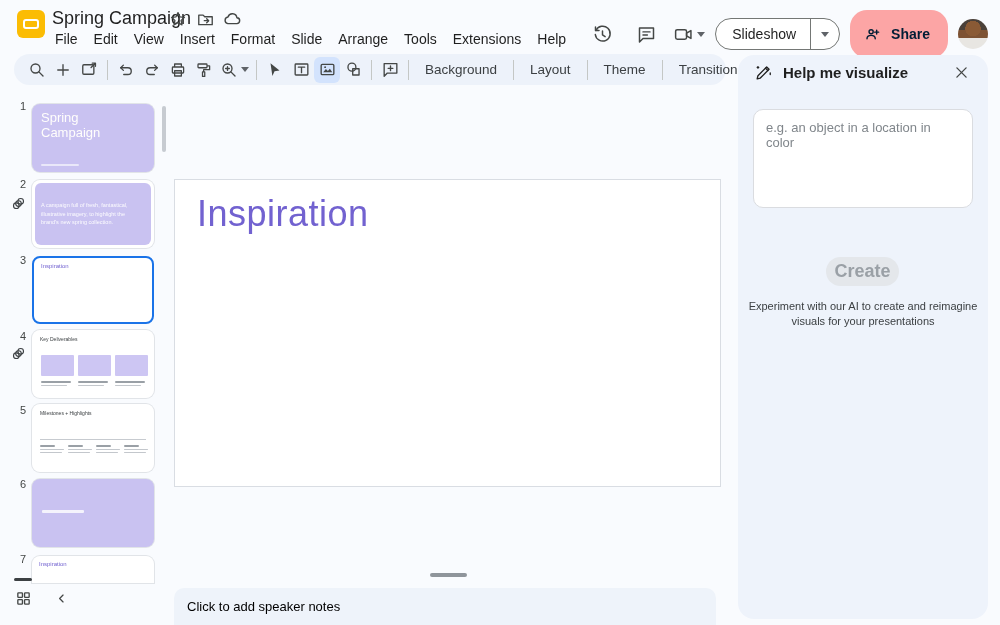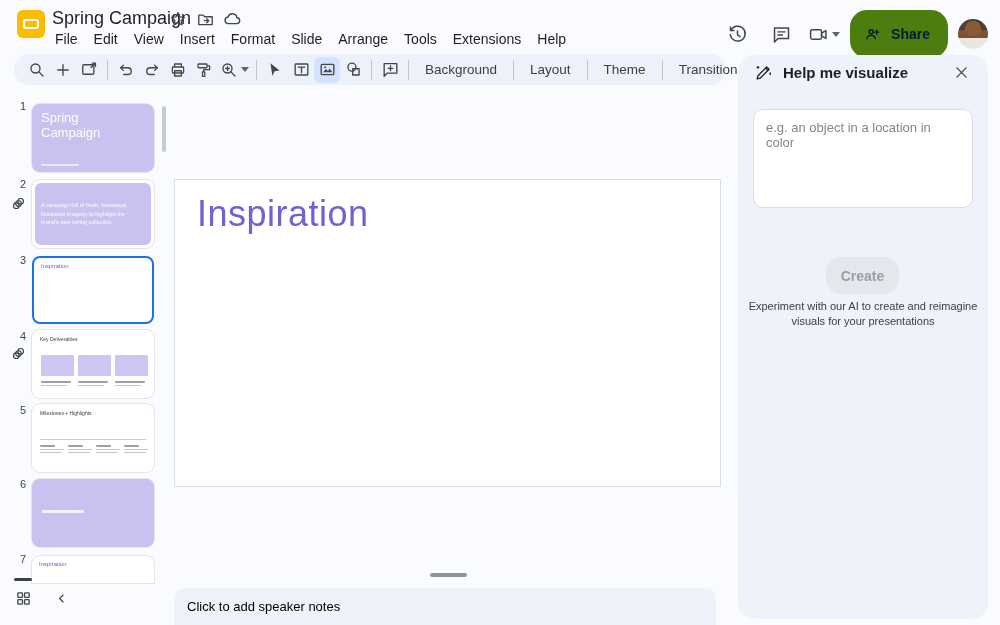--- a/index.html
+++ b/index.html
@@ -17,21 +17,21 @@
   .menubar { left:47px; top:28px; display:flex; }
   .menu-item { font-size:14px; color:#1f1f1f; padding:3px 8px; border-radius:8px; cursor:default; }
 
   .header-right { right:12px; top:10px; display:flex; align-items:center; gap:10px; }
   .round-btn { width:34px; height:34px; display:flex; align-items:center; justify-content:center; border-radius:50%; }
   .cam-wrap { display:flex; align-items:center; gap:3px; }
   .slideshow-btn { display:flex; align-items:center; height:32px; border:1px solid #747775; border-radius:16px; background:#fff; overflow:hidden; }
   .slideshow-main { padding:0 14px 0 16px; font-size:14px; color:#1f1f1f; line-height:32px; }
   .slideshow-sep { width:1px; height:32px; background:#747775; }
   .slideshow-caret { padding:0 10px; display:flex; align-items:center; }
-  .share-btn { display:flex; align-items:center; gap:8px; height:48px; padding:0 18px 0 14px; background:#4d7c0f; border-radius:17px; }
+  .share-btn { display:flex; align-items:center; gap:8px; height:48px; padding:0 18px 0 14px; background:#fca5a5; border-radius:17px; }
   .share-label { font-size:14px; font-weight:bold; color:#001d35; }
   .avatar { width:30px; height:30px; border-radius:50%; background:
       radial-gradient(circle at 50% 32%, #8a5a35 0 30%, transparent 31%),
       linear-gradient(180deg, #4a4039 0 38%, #7d5233 38% 62%, #e8e6e2 62% 100%); }
 
   
   .toolbar { left:14px; top:54px; width:712px; height:31px; background:#edf2fa; border-radius:16px; display:flex; align-items:center; padding:0 10px; }
   .tool { width:26px; height:26px; display:flex; align-items:center; justify-content:center; border-radius:6px; flex:0 0 auto; }
   .tool.active { background:#d3e3fd; }
   .tdiv { width:1px; height:20px; background:#c4c7c5; margin:0 5px; flex:0 0 auto; }
@@ -41,21 +41,21 @@
   
   .panel { left:738px; top:55px; width:250px; height:564px; background:#eef3fb; border-radius:16px; }
   .panel-head { position:absolute; left:16px; right:14px; top:4px; display:flex; align-items:center; }
   .panel-title { font-size:15px; font-weight:bold; color:#1f1f1f; margin-left:10px; }
   .panel-close { margin-left:auto; width:26px; height:26px; display:flex; align-items:center; justify-content:center; }
   .prompt-box { position:absolute; left:15px; top:54px; width:220px; height:99px; background:#fff; border:1px solid #dadce0; border-radius:10px; padding:10px 12px; font-size:13px; color:#80868b; font-family:"Liberation Sans",sans-serif; resize:none; }
   .prompt-box::placeholder { color:#80868b; }
   .style-select { position:absolute; left:15px; top:161px; width:220px; height:27px; background:#e2eaf6; border-radius:6px; display:flex; align-items:center; padding:0 12px; }
   .style-label { font-size:13px; color:#1f1f1f; }
   .style-caret { margin-left:auto; }
-  .create-btn { position:absolute; left:88px; top:202px; width:73px; height:37px; background:#e4e7eb; border:none; border-radius:15px; font-size:14px; font-weight:bold; color:#9aa0a6; font-family:"Liberation Sans",sans-serif; }
+  .create-btn { position:absolute; left:88px; top:202px; width:73px; height:29px; background:#e4e7eb; border:none; border-radius:15px; font-size:18px; font-weight:bold; color:#9aa0a6; font-family:"Liberation Sans",sans-serif; }
   .panel-hint { position:absolute; left:10px; top:244px; width:230px; text-align:center; font-size:11px; line-height:1.35; color:#3c4043; }
 
   
   .strip-num { position:absolute; width:20px; text-align:right; font-size:11px; color:#444746; }
   .thumb { position:absolute; left:32px; width:122px; height:68px; background:#fff; border-radius:8px; box-shadow:0 0 0 1px #e1e4e8; overflow:hidden; }
   .thumb.purple { background:#c9c2f1; }
   .thumb.selected { box-shadow:none; border:2px solid #1a73e8; }
   .thumb-title-lg { position:absolute; left:9px; top:7px; font-size:13px; line-height:1.12; color:#fffefc; }
   .mini-bar { position:absolute; background:rgba(255,255,255,.6); border-radius:1px; }
   .inset-purple { position:absolute; left:3px; top:3px; right:3px; bottom:3px; background:#c9c2f1; border-radius:6px; }
@@ -134,20 +134,27 @@
         <path d="M4 4.5h16v12H8l-4 4z"></path>
         <path d="M8 9h8M8 12.5h5"></path>
       </svg>
   </span>
   <span class="cam-wrap">
     <svg width="21" height="21" viewBox="0 0 24 24" fill="none" stroke="#444746" stroke-width="1.7" stroke-linejoin="round">
         <rect x="3" y="6.5" width="12.5" height="11" rx="2"></rect>
         <path d="M15.5 10.5l5-3v9l-5-3z"></path>
       </svg>
     <span class="caret"></span>
+  </span>
+  <span class="slideshow-btn">
+    <span class="slideshow-main">Slideshow</span>
+    <span class="slideshow-sep"></span>
+    <span class="slideshow-caret">
+        <span class="caret"></span>
+      </span>
   </span>
   <span class="share-btn">
     <svg width="19" height="19" viewBox="0 0 24 24" fill="none" stroke="#001d35" stroke-width="1.8" stroke-linecap="round" stroke-linejoin="round">
         <circle cx="9" cy="8.5" r="2.6"></circle>
         <path d="M3.8 17.5c0-2.9 2.3-4.4 5.2-4.4s5.2 1.5 5.2 4.4"></path>
         <path d="M16 6.5v5M13.5 9h5"></path>
       </svg>
     <span class="share-label">Share</span>
   </span>
   <span class="avatar"></span>

